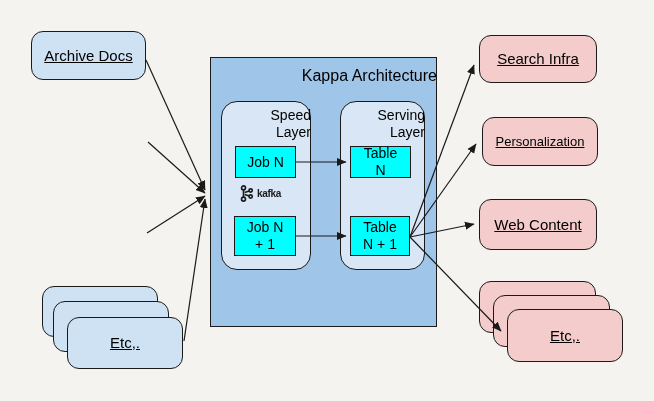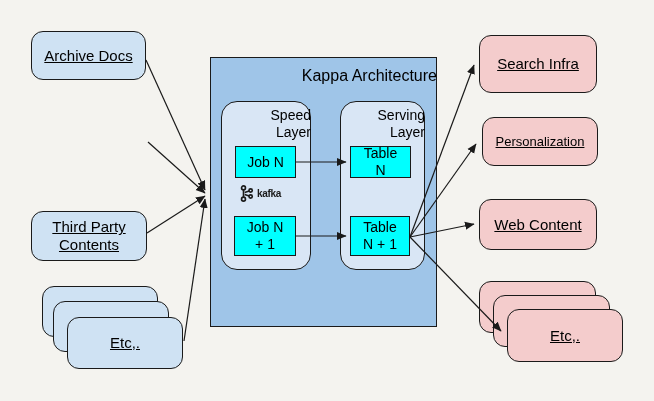--- a/index.html
+++ b/index.html
@@ -30,24 +30,20 @@
   .arrows{position:absolute;left:0;top:0;pointer-events:none;}
   .small{font-size:13px;}
 </style>
 </head>
 <body>
 
 <div class="stage">
 
   <div class="box rounded src" style="left:31px;top:31px;width:115px;height:49px;">
     <span>Archive Docs</span>
-  </div>
-  <div class="box rounded src" style="left:31px;top:211px;width:116px;height:50px;">
-    <span>Third Party
-Contents</span>
   </div>
 
   <div class="box rounded src" style="left:42px;top:286px;width:116px;height:51px;"></div>
   <div class="box rounded src" style="left:53px;top:301px;width:116px;height:51px;"></div>
   <div class="box rounded src" style="left:67px;top:317px;width:116px;height:52px;">
     <span>Etc,.</span>
   </div>
 
   <div class="box container" style="left:210px;top:57px;width:227px;height:270px;"></div>
   <div class="caption title" style="left:210px;top:66px;width:227px;">Kappa Architecture</div>
@@ -80,21 +76,21 @@
 Layer</div>
   <div class="box node" style="left:350px;top:146px;width:61px;height:32px;">
     <span>Table
 N</span>
   </div>
   <div class="box node" style="left:350px;top:216px;width:60px;height:40px;">
     <span>Table
 N + 1</span>
   </div>
 
-  <div class="box rounded consumer" style="left:479px;top:35px;width:118px;height:58px;">
+  <div class="box rounded consumer" style="left:479px;top:35px;width:118px;height:48px;">
     <span>Search Infra</span>
   </div>
   <div class="box rounded consumer small" style="left:482px;top:117px;width:116px;height:49px;">
     <span>Personalization</span>
   </div>
   <div class="box rounded consumer" style="left:479px;top:199px;width:118px;height:51px;">
     <span>Web Content</span>
   </div>
 
   <div class="box rounded consumer" style="left:479px;top:281px;width:117px;height:52px;"></div>

